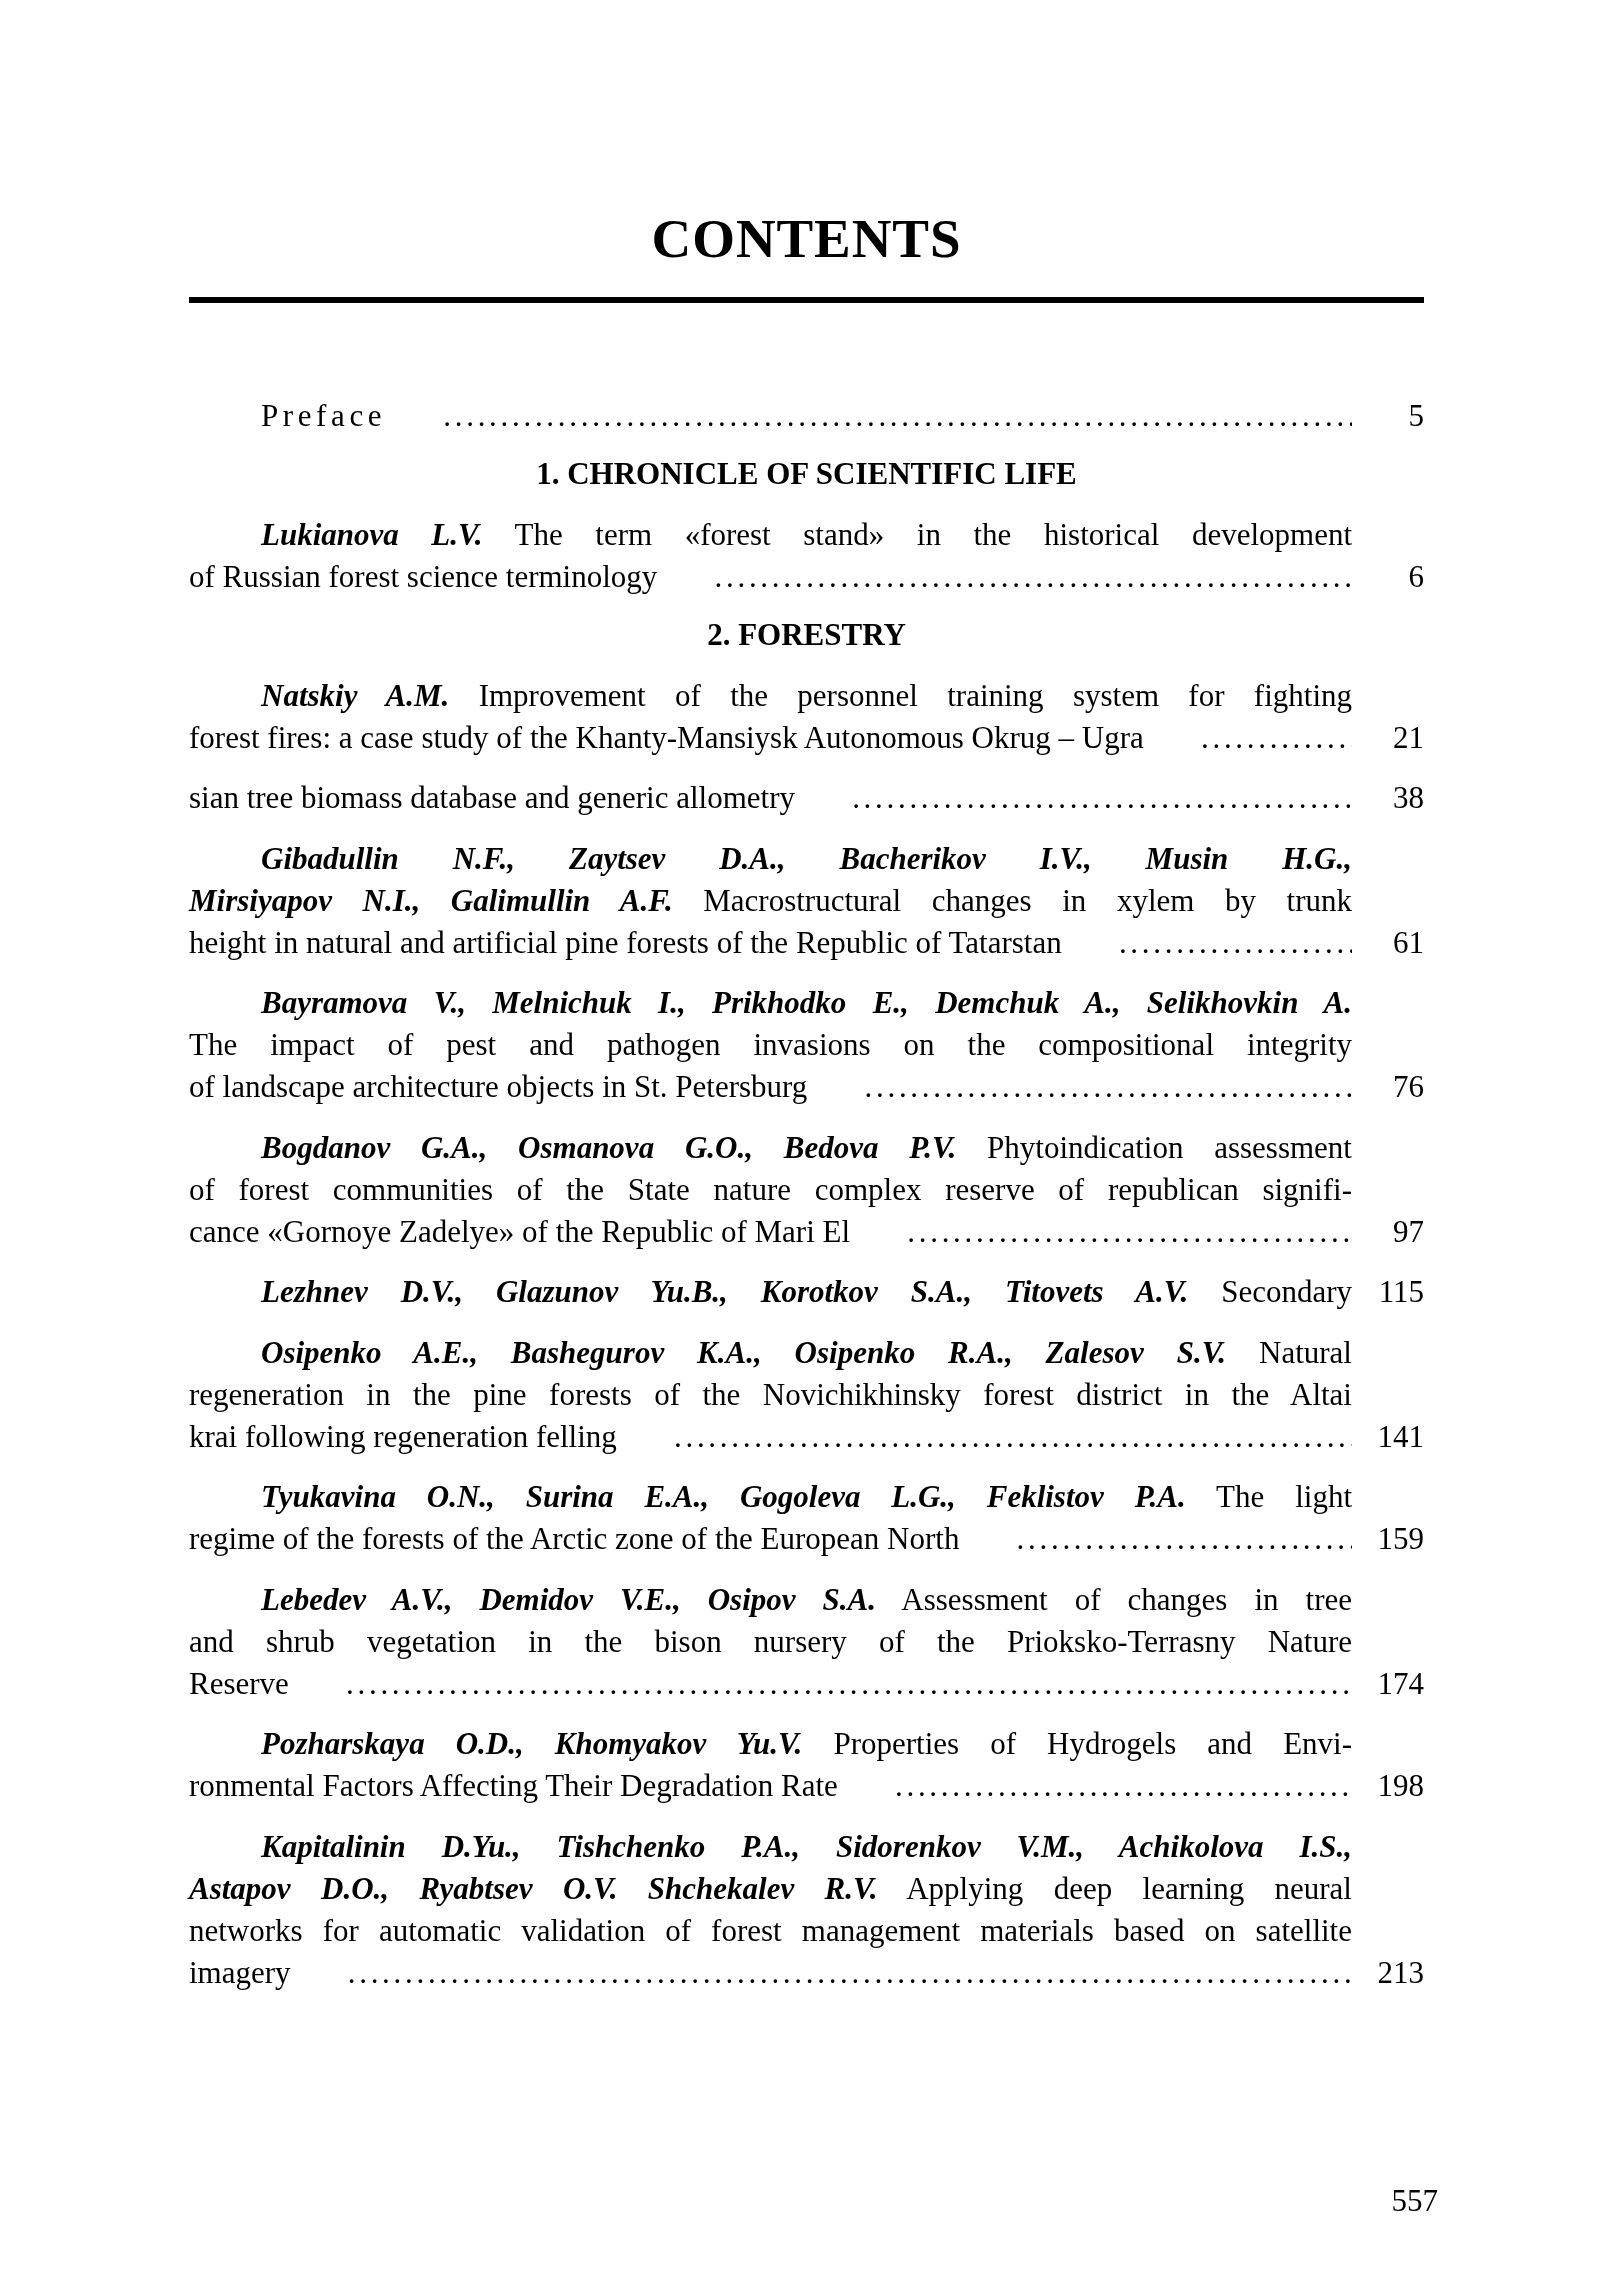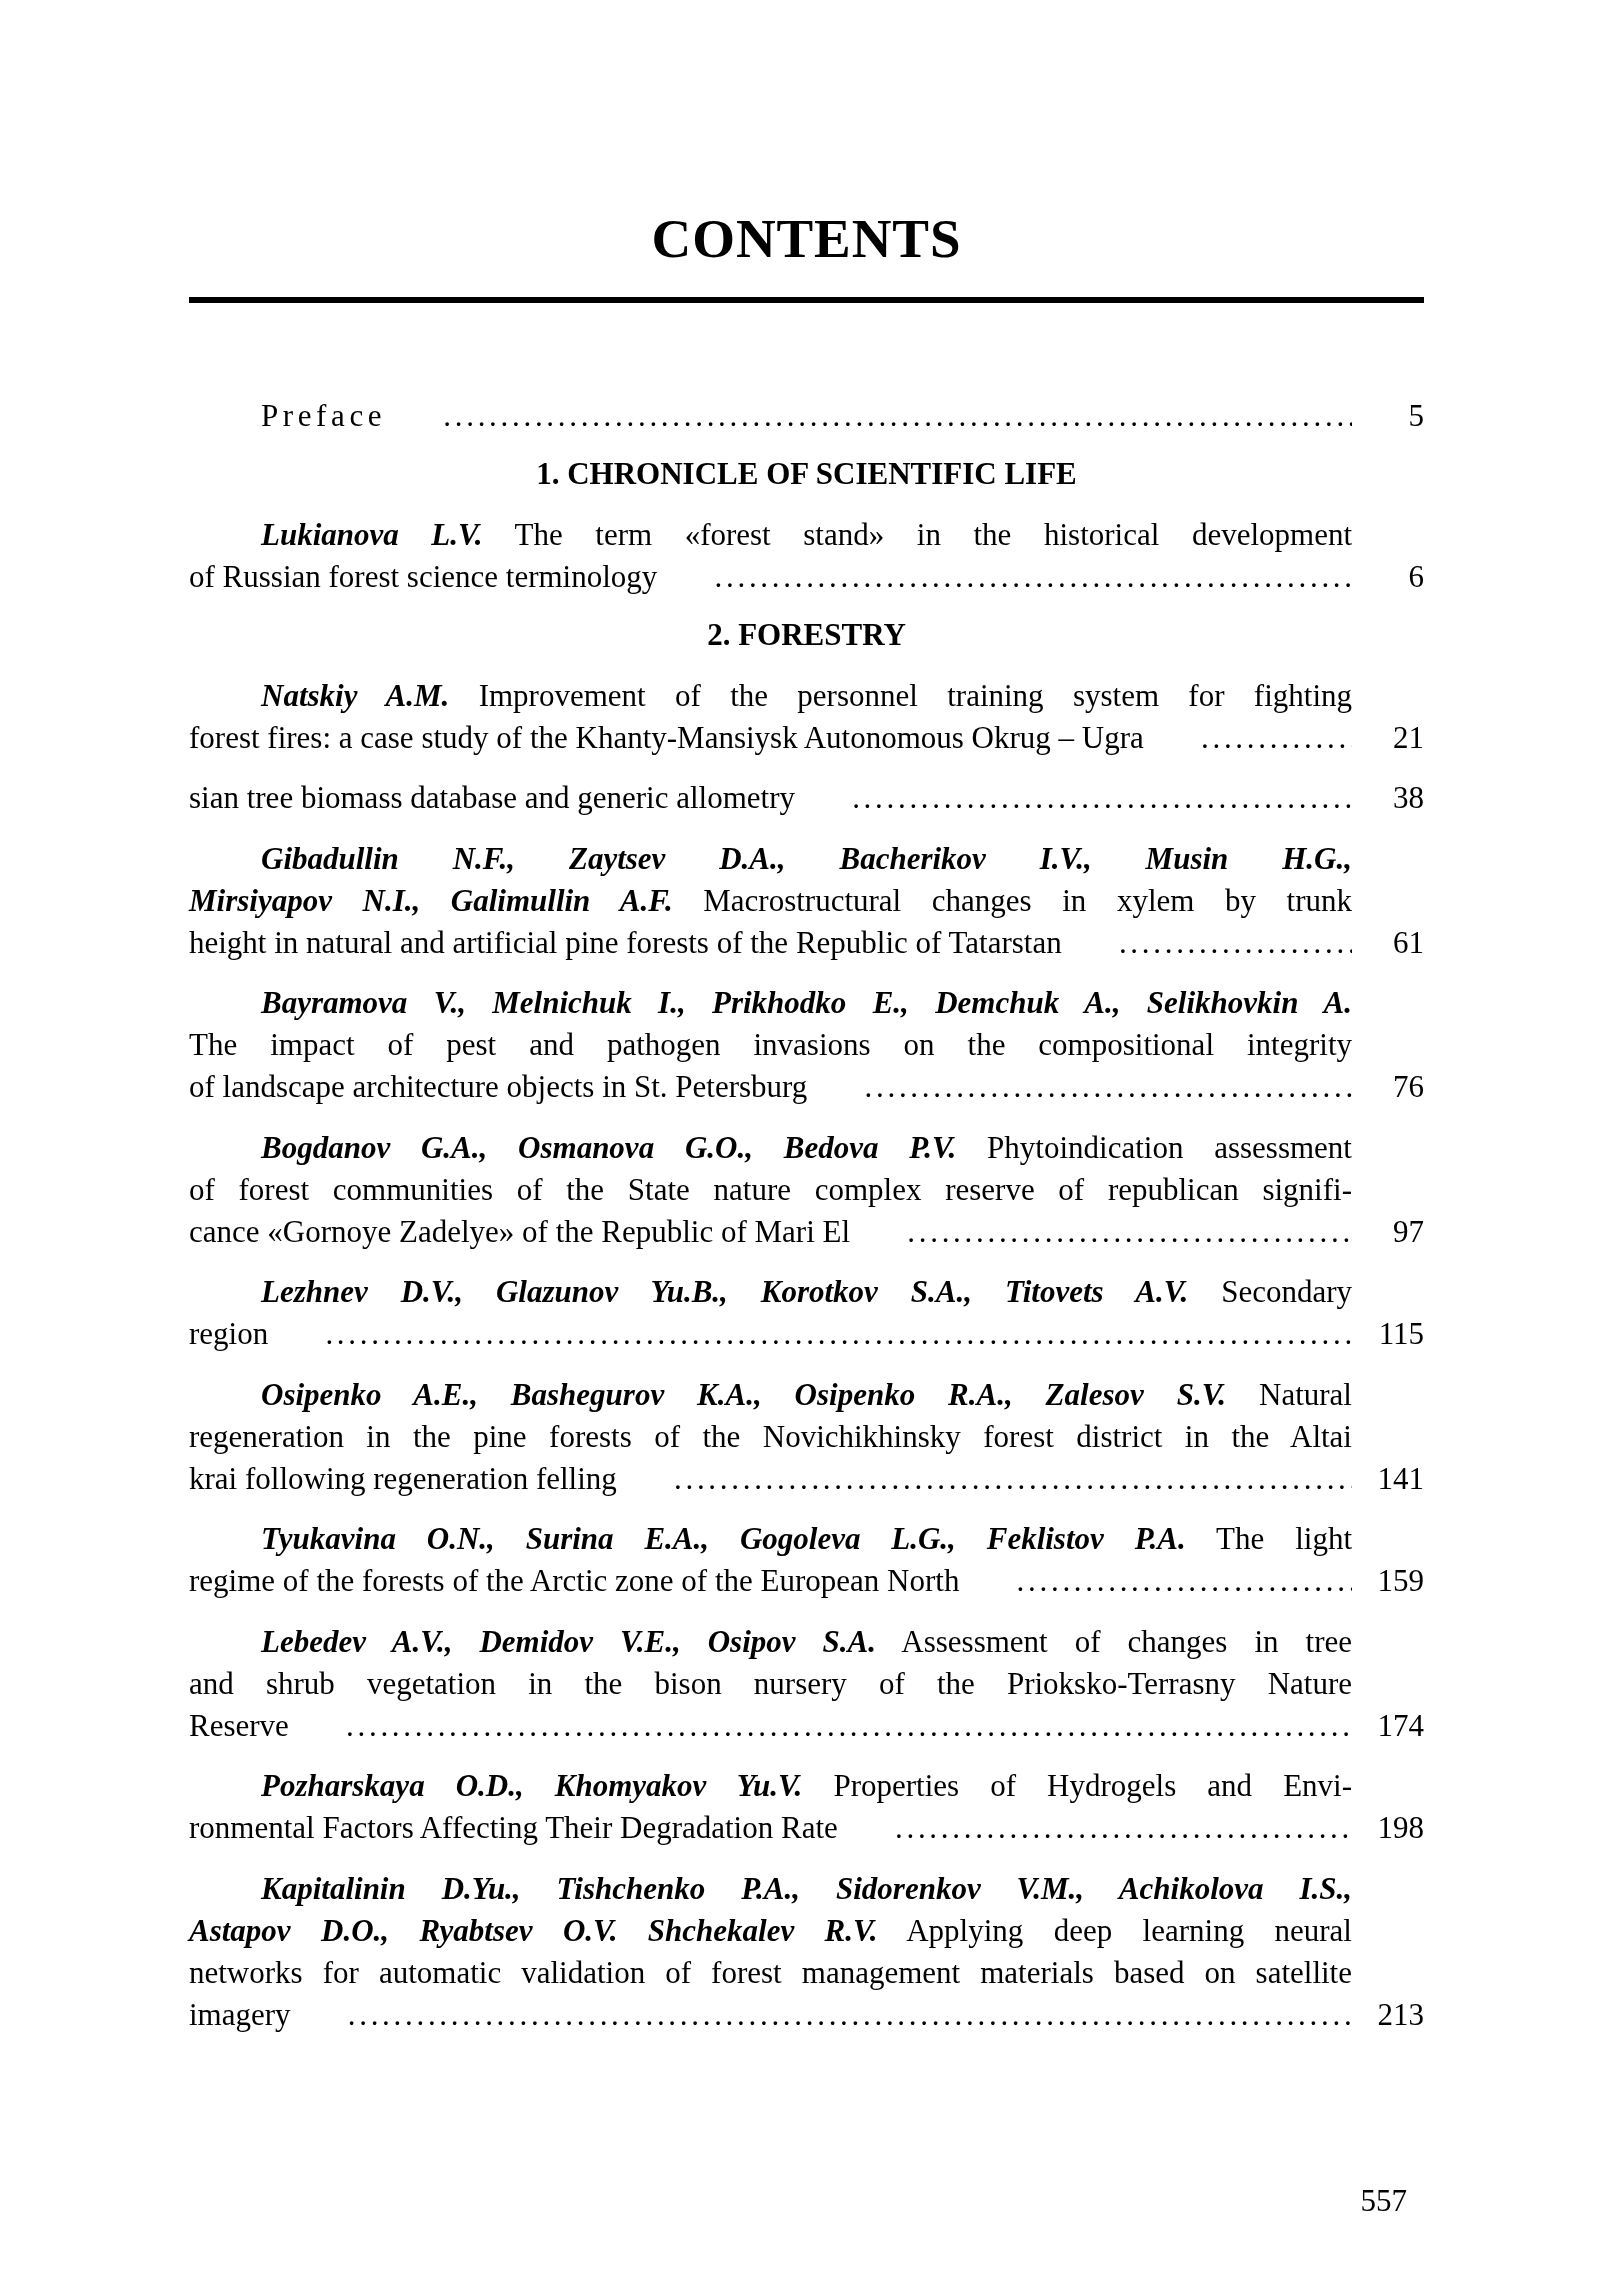--- a/index.html
+++ b/index.html
@@ -58,21 +58,21 @@
     font-weight: 700;
     line-height: 42px;
     margin-top: 16.6px;
   }
 
   .preface-label { letter-spacing: 4.6px; }
 
   .footer {
     position: absolute;
     top: 2180px;
-    right: 206px;
+    right: 175px;
     line-height: 42px;
   }
 </style>
 </head>
 <body>
 
 <div class="page">
 
   <div class="title">CONTENTS</div>
   <div class="rule"></div>
@@ -150,24 +150,20 @@
             <div class="line last">
               <span class="line-text">cance «Gornoye Zadelye» of the Republic of Mari El</span>
               <span class="dots"></span>
             </div>
           </div>
           <div class="entry-page">97</div>
         </div>
         <div class="entry">
           <div class="entry-lines">
             <div class="line first justify"><span class="authors">Lezhnev D.V., Glazunov Yu.B., Korotkov S.A., Titovets A.V.</span><span class="line-text"> Secondary</span></div>
-            <div class="line last">
-              <span class="line-text">region</span>
-              <span class="dots"></span>
-            </div>
           </div>
           <div class="entry-page">115</div>
         </div>
         <div class="entry">
           <div class="entry-lines">
             <div class="line first justify"><span class="authors">Osipenko A.E., Bashegurov K.A., Osipenko R.A., Zalesov S.V.</span><span class="line-text"> Natural</span></div>
             <div class="line justify"><span class="line-text">regeneration in the pine forests of the Novichikhinsky forest district in the Altai</span></div>
             <div class="line last">
               <span class="line-text">krai following regeneration felling</span>
               <span class="dots"></span>

